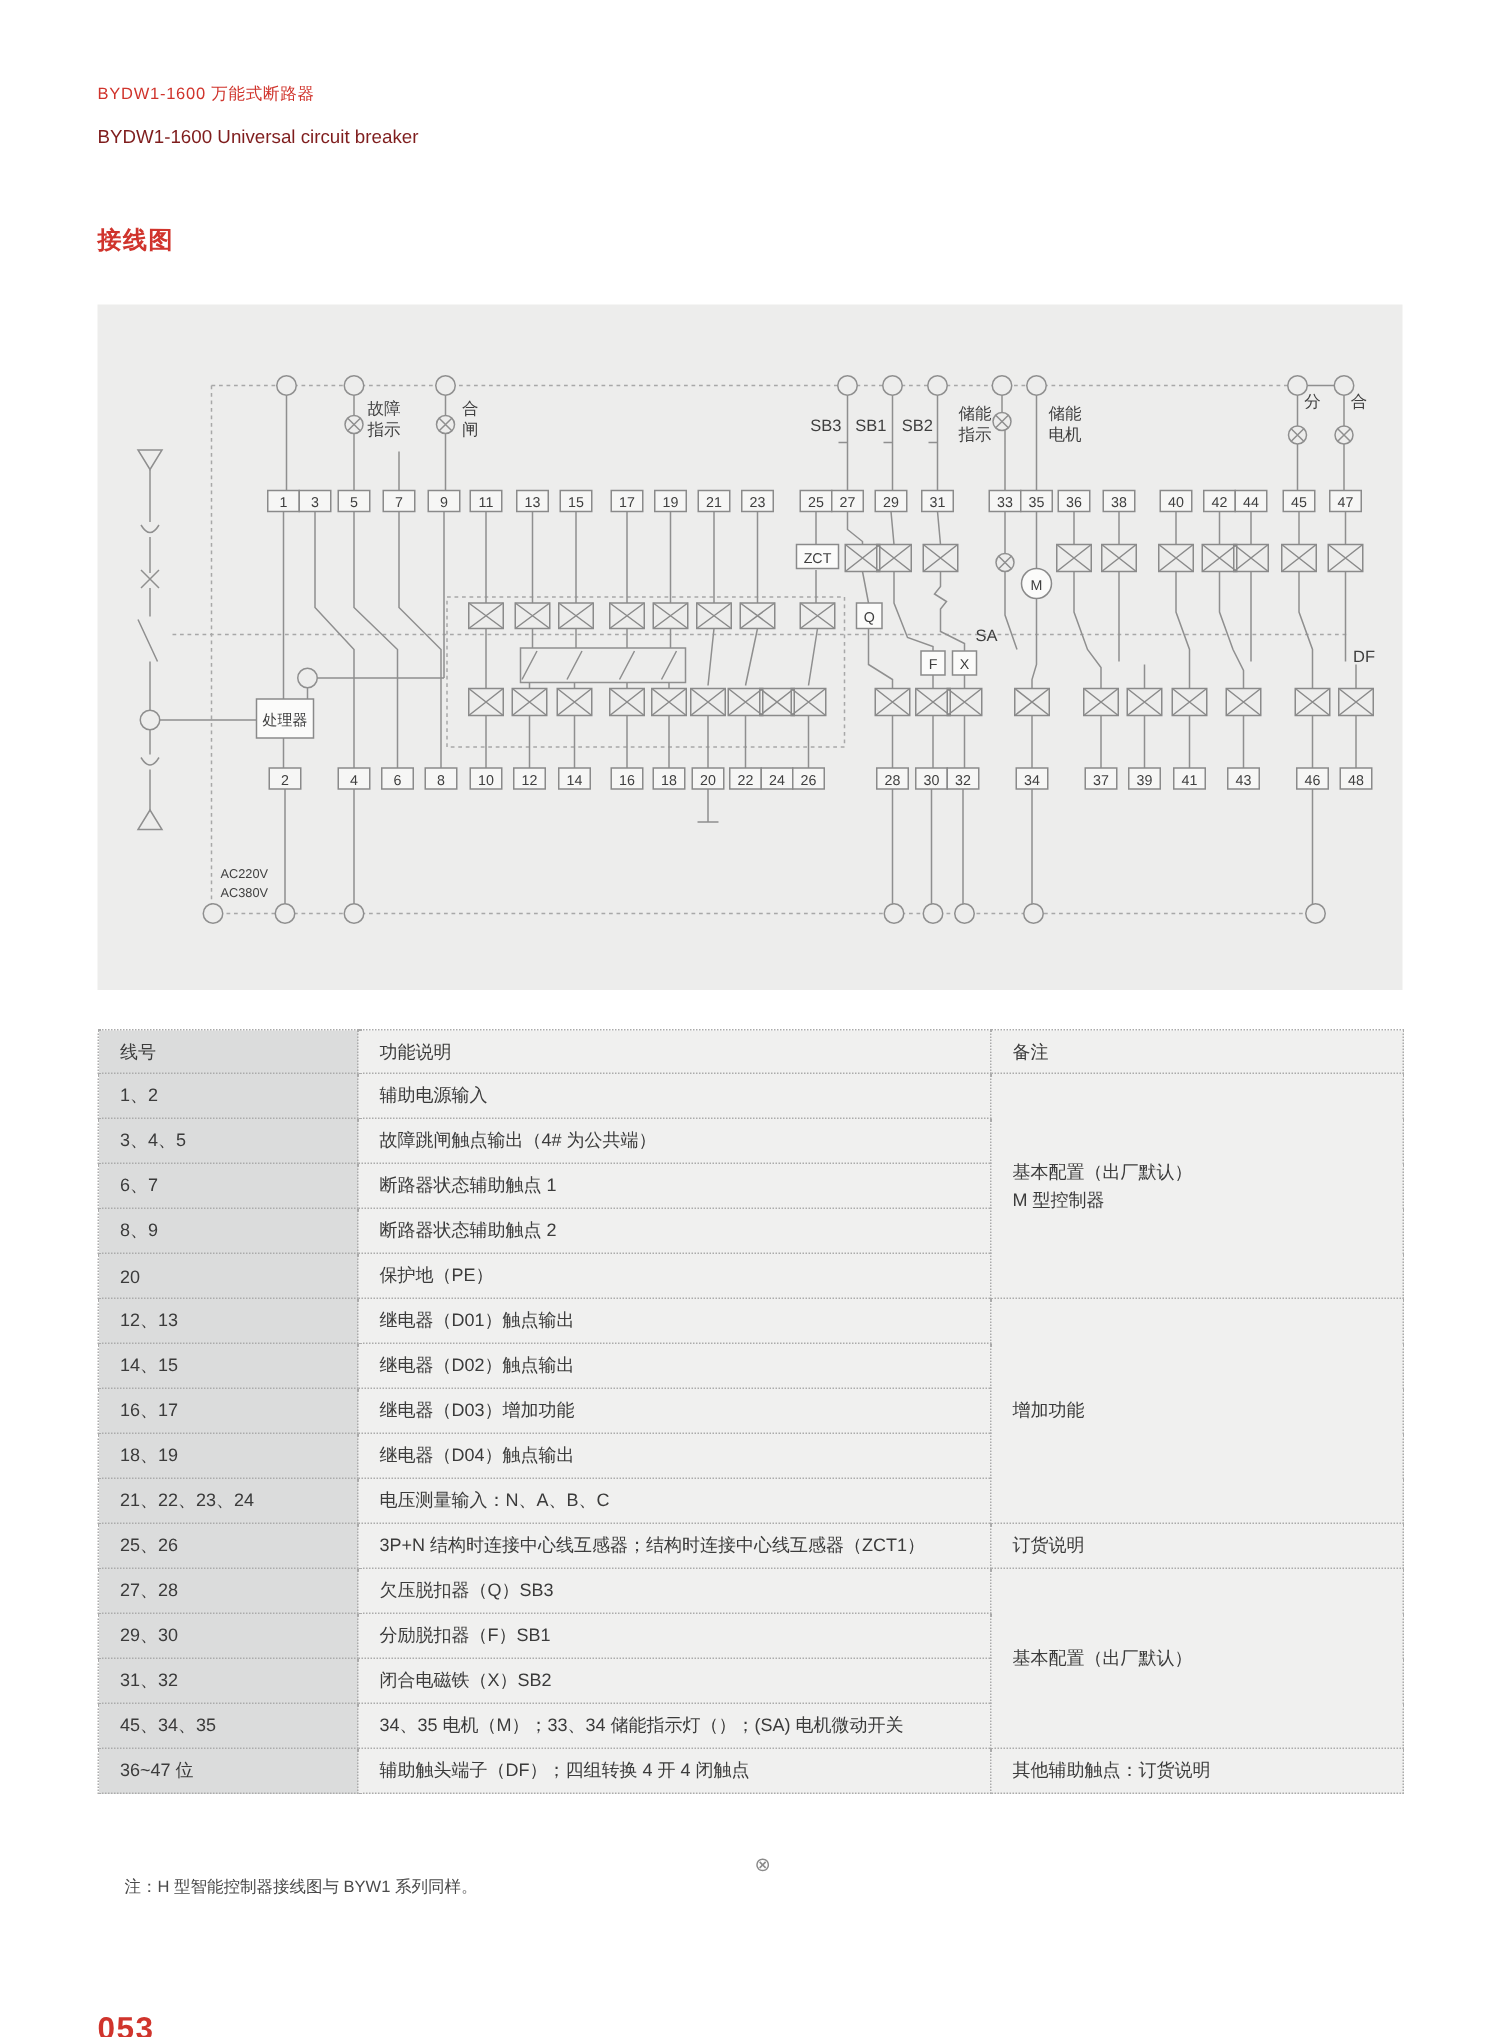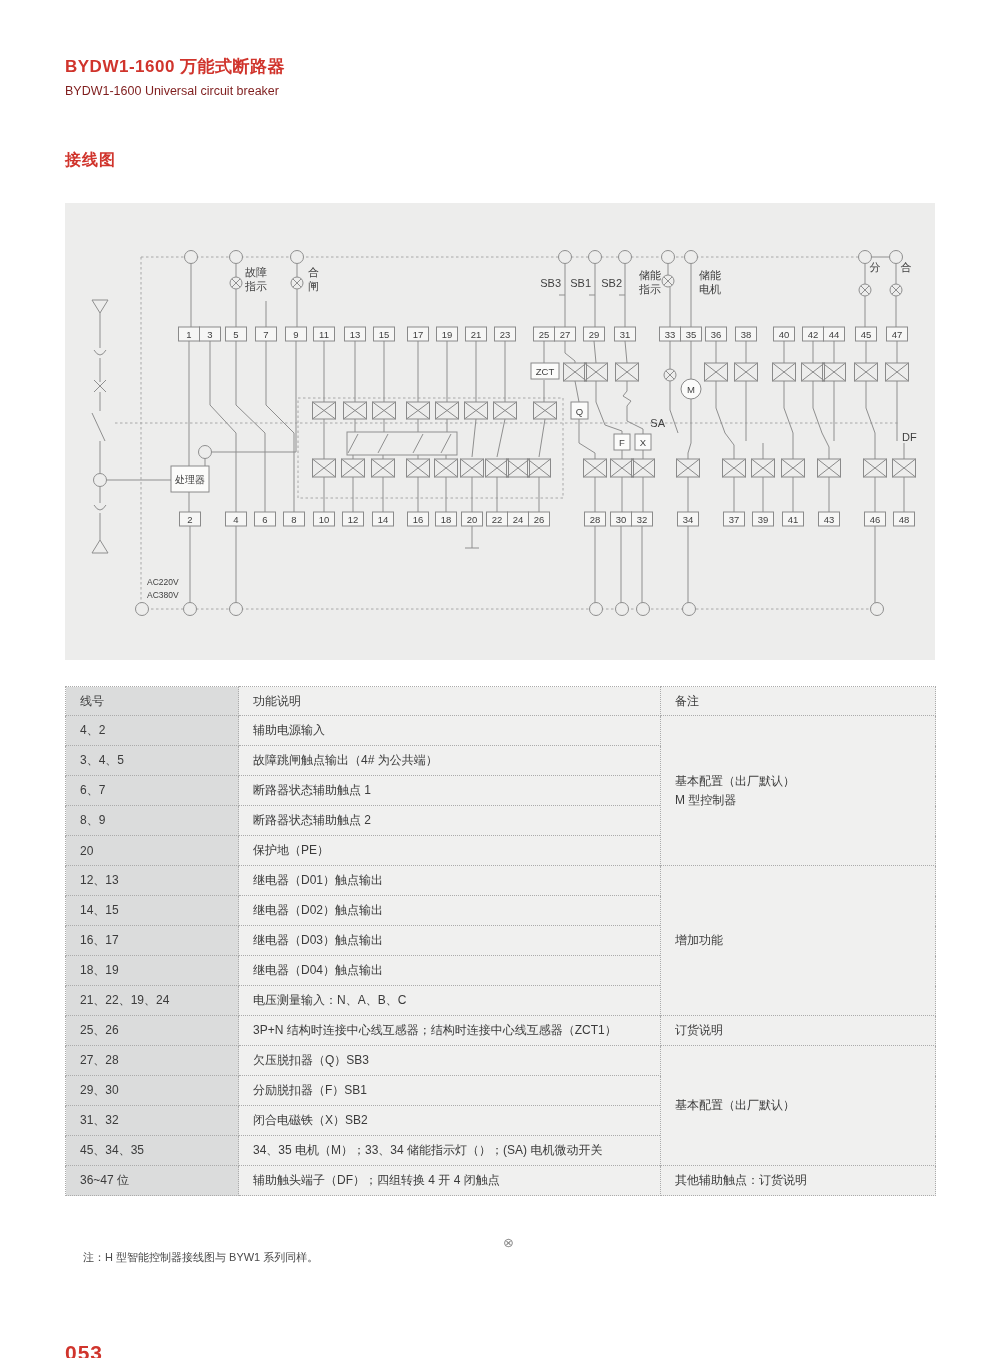--- a/index.html
+++ b/index.html
@@ -12,21 +12,21 @@
     --col2bg:#f0f0ef;
     --dot:#ababab;
   }
   *{margin:0;padding:0;box-sizing:border-box;}
   html,body{width:1000px;}
   body{
     position:relative;width:1000px;height:1358px;background:#ffffff;
     font-family:"Liberation Sans","DejaVu Sans",sans-serif;color:var(--txt);
   }
   .abs{position:absolute;}
-  .title-zh{left:65px;top:55px;font-size:17px;font-weight:bold;color:var(--accent);letter-spacing:.5px;}
+  .title-zh{left:65px;top:55px;font-size:11px;font-weight:normal;color:var(--accent);letter-spacing:.5px;}
   .title-en{left:65px;top:84px;font-size:12.5px;color:#7f1d1d;}
   .section-title{left:65px;top:150px;font-size:16px;font-weight:bold;color:var(--accent);letter-spacing:1px;}
   .diagram-panel{left:65px;top:203px;width:870px;height:457px;background:var(--panel);}
   svg text{fill:#3f3f3f;}
   .fn-table{left:65px;top:686px;width:870px;border-collapse:collapse;table-layout:fixed;font-size:12px;color:#3b3b3b;}
   .fn-table th,.fn-table td{
     border:1px dotted var(--dot);font-weight:normal;text-align:left;
     padding:0 0 0 14px;vertical-align:middle;
   }
   .fn-table th{height:29px;}
@@ -537,21 +537,21 @@
 <table class="abs fn-table">
   <thead>
     <tr>
       <th class="c1">线号</th>
       <th class="c2">功能说明</th>
       <th class="c3">备注</th>
     </tr>
   </thead>
   <tbody id="table-body">
       <tr>
-        <td class="c1">4、2</td>
+        <td class="c1">1、2</td>
         <td class="c2">辅助电源输入</td>
         <td class="c3" rowspan="5">基本配置（出厂默认）
 M 型控制器</td>
       </tr>
       <tr>
         <td class="c1">3、4、5</td>
         <td class="c2">故障跳闸触点输出（4# 为公共端）</td>
       </tr>
       <tr>
         <td class="c1">6、7</td>
@@ -569,28 +569,28 @@
         <td class="c1">12、13</td>
         <td class="c2">继电器（D01）触点输出</td>
         <td class="c3" rowspan="5">增加功能</td>
       </tr>
       <tr>
         <td class="c1">14、15</td>
         <td class="c2">继电器（D02）触点输出</td>
       </tr>
       <tr>
         <td class="c1">16、17</td>
-        <td class="c2">继电器（D03）触点输出</td>
+        <td class="c2">继电器（D03）增加功能</td>
       </tr>
       <tr>
         <td class="c1">18、19</td>
         <td class="c2">继电器（D04）触点输出</td>
       </tr>
       <tr>
-        <td class="c1">21、22、19、24</td>
+        <td class="c1">21、22、23、24</td>
         <td class="c2">电压测量输入：N、A、B、C</td>
       </tr>
       <tr>
         <td class="c1">25、26</td>
         <td class="c2">3P+N 结构时连接中心线互感器；结构时连接中心线互感器（ZCT1）</td>
         <td class="c3" rowspan="1">订货说明</td>
       </tr>
       <tr>
         <td class="c1">27、28</td>
         <td class="c2">欠压脱扣器（Q）SB3</td>

